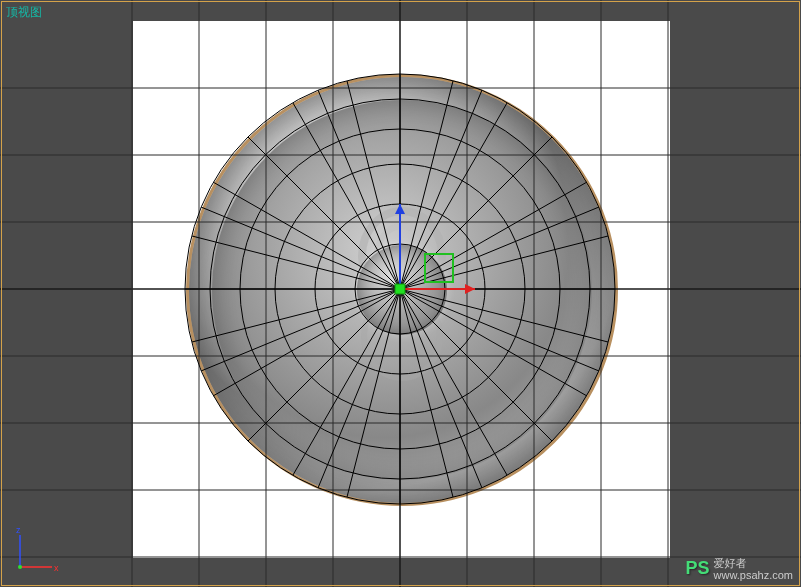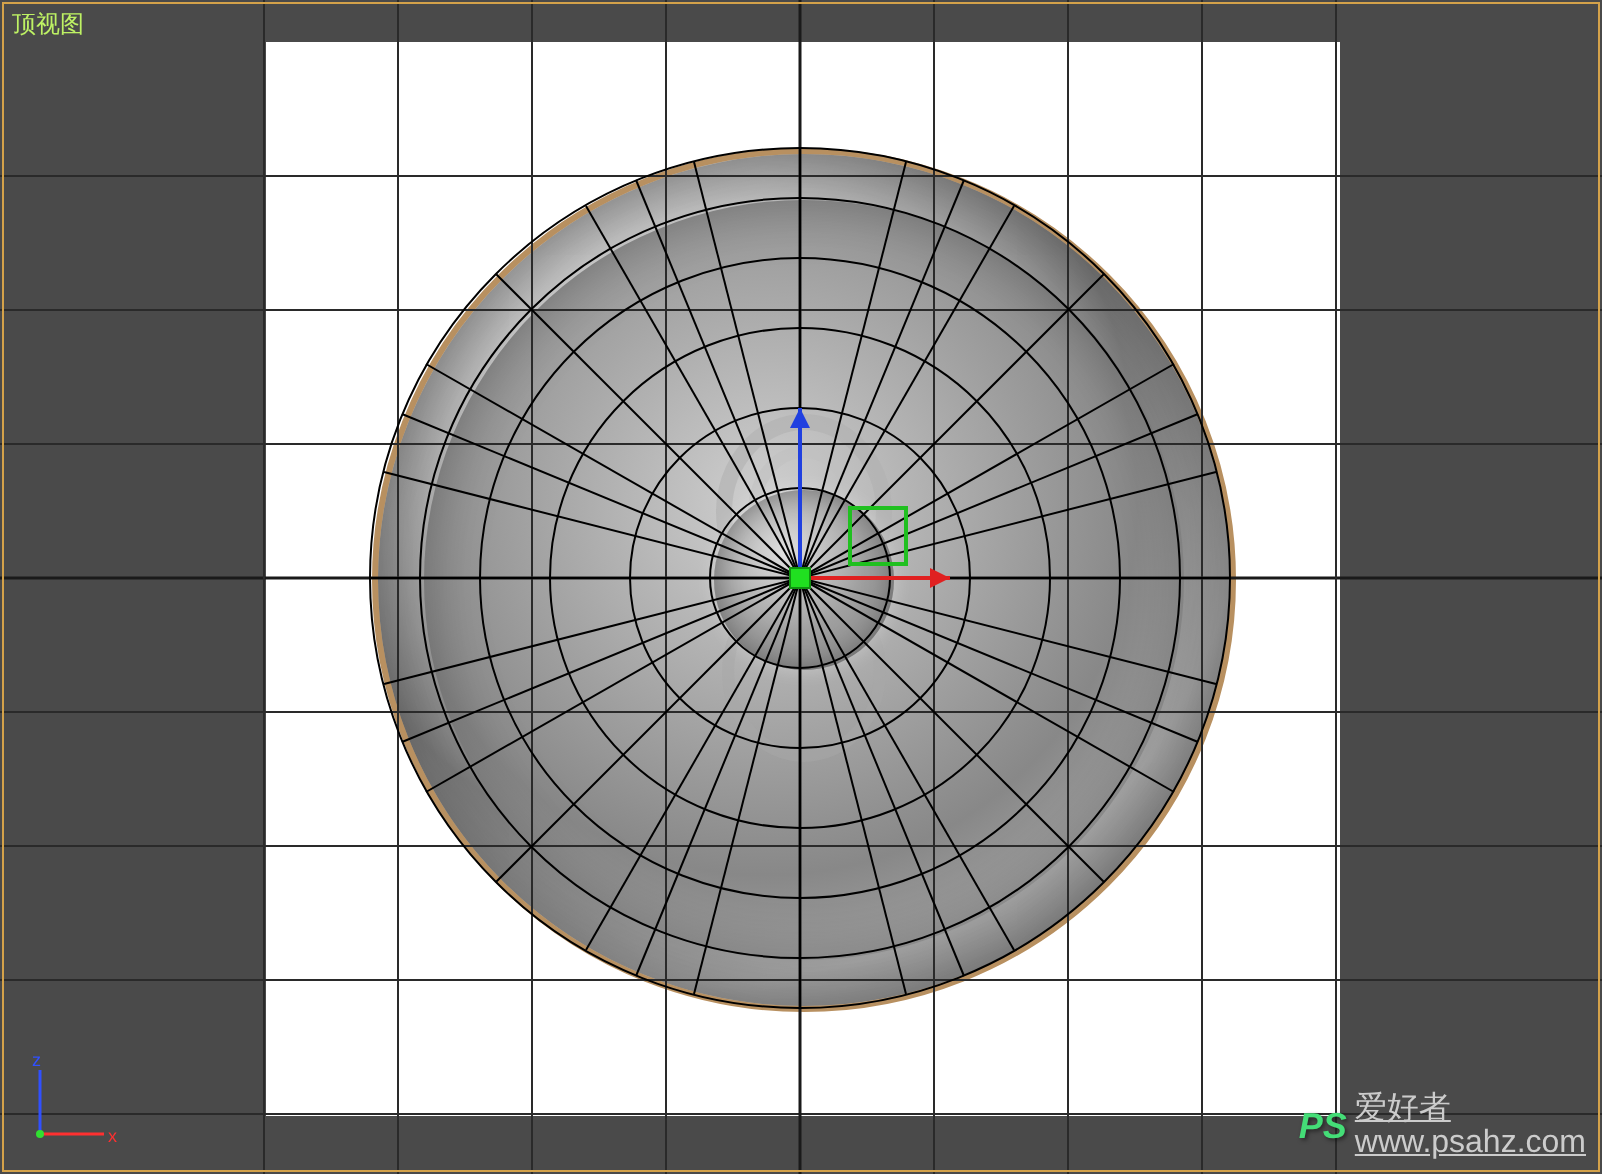--- a/index.html
+++ b/index.html
@@ -1,23 +1,23 @@
 <!DOCTYPE html>
 <html><head>
 <meta charset="utf-8">
 <style>
 * { margin: 0; padding: 0; box-sizing: border-box; }
 body { width: 801px; height: 587px; background: #4a4a4a; position: relative; overflow: hidden; font-family: Arial, sans-serif; }
 .viewport { position: absolute; top: 0; left: 0; right: 0; bottom: 0; }
-.viewport-label { position: absolute; top: 4px; left: 6px; color: #bef264; font-size: 12px; z-index: 100; }
+.viewport-label { position: absolute; top: 4px; left: 6px; color: #14b8a6; font-size: 12px; z-index: 100; }
 .viewport-border { position: absolute; top: 1px; left: 1px; right: 1px; bottom: 1px; border: 1px solid #d4a24a; z-index: 50; pointer-events: none; }
 .watermark-top { position: absolute; top: 4px; right: 8px; color: #888; font-size: 11px; z-index: 100; }
 .watermark-bottom { position: absolute; bottom: 6px; right: 8px; z-index: 100; display: flex; align-items: center; gap: 4px; }
-.ps-logo { font-size: 18px; font-weight: bold; color: #4d7; font-style: italic; text-shadow: 1px 1px 2px rgba(0,0,0,0.5); }
-.ps-text { color: #ccc; font-size: 16px; line-height: 1.1; text-decoration: underline; }
+.ps-logo { font-size: 18px; font-weight: bold; color: #4d7; text-shadow: 1px 1px 2px rgba(0,0,0,0.5); }
+.ps-text { color: #ccc; font-size: 11px; line-height: 1.1; }
 .grid-overlay { position: absolute; top: 0; left: 0; width: 100%; height: 100%; z-index: 20; pointer-events: none; }
 .grid-line { stroke: #2a2a2a; stroke-width: 1; }
 .grid-line.center { stroke: #1a1a1a; stroke-width: 1.5; }
 .reference-image { position: absolute; left: 133px; top: 21px; width: 537px; height: 537px; background: #fff; z-index: 5; }
 .can-top { position: absolute; left: 50%; top: 50%; transform: translate(-50%, -50%); width: 432px; height: 432px; border-radius: 50%; background: radial-gradient(circle at 40% 35%, #e8e8e8 0%, #c8c8c8 15%, #d8d8d8 30%, #a8a8a8 45%, #888 55%, #b0b0b0 70%, #909090 85%, #707070 100%); box-shadow: inset 0 0 40px rgba(0,0,0,0.3), inset 0 0 80px rgba(0,0,0,0.2); border: 3px solid #b89060; }
 .can-inner { position: absolute; left: 50%; top: 50%; transform: translate(-50%, -50%); width: 380px; height: 380px; border-radius: 50%; background: radial-gradient(circle at 45% 40%, #d0d0d0 0%, #b8b8b8 20%, #a0a0a0 40%, #888 60%, #a8a8a8 80%, #808080 100%); box-shadow: inset 0 0 30px rgba(0,0,0,0.25); }
 .can-center { position: absolute; left: 50%; top: 50%; transform: translate(-50%, -50%); width: 90px; height: 90px; border-radius: 50%; background: radial-gradient(circle at 40% 35%, #e0e0e0 0%, #a0a0a0 50%, #808080 100%); box-shadow: inset 0 0 15px rgba(0,0,0,0.3), 0 0 10px rgba(255,255,255,0.3); }
 .pull-tab { position: absolute; left: 50%; top: 28%; transform: translateX(-50%); width: 120px; height: 180px; }
 .wireframe { position: absolute; top: 0; left: 0; width: 100%; height: 100%; z-index: 30; pointer-events: none; }
 .gizmo { position: absolute; left: 400px; top: 289px; z-index: 40; pointer-events: none; }

